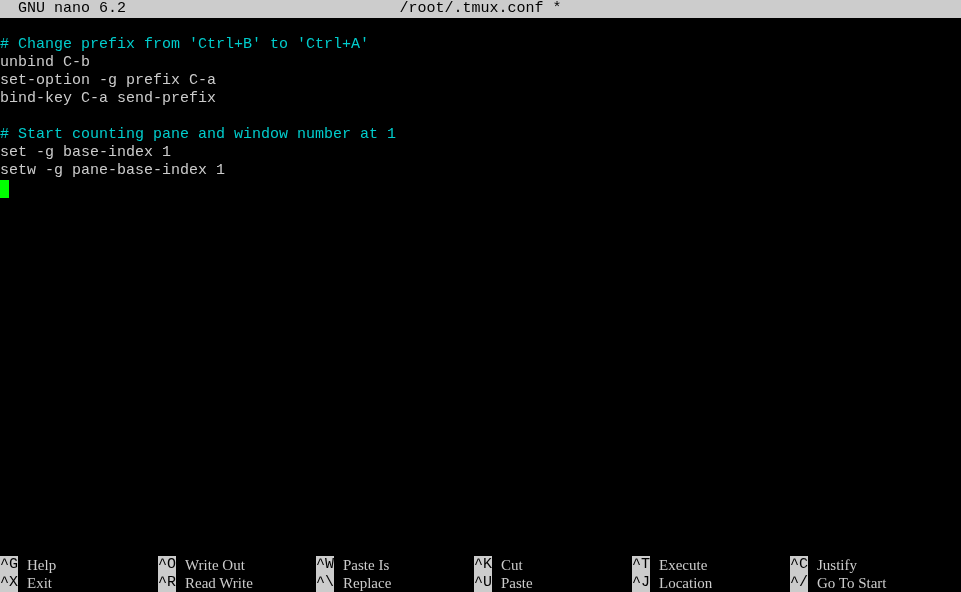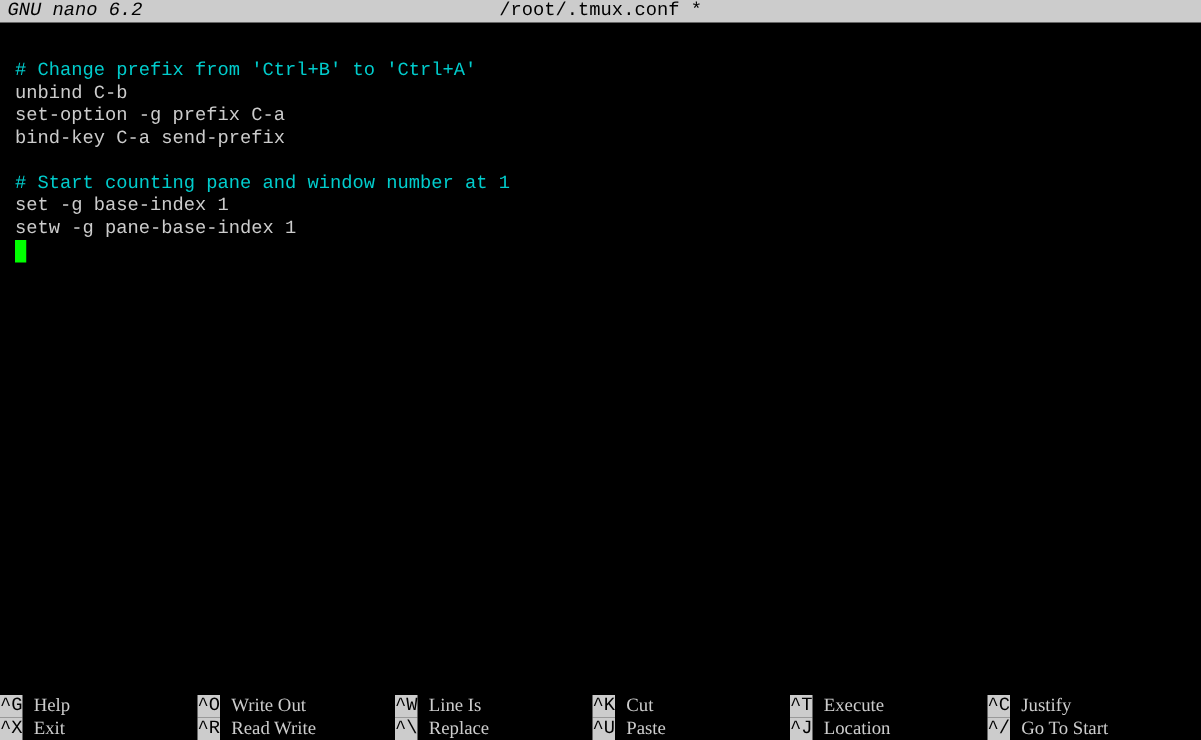--- a/index.html
+++ b/index.html
@@ -20,31 +20,30 @@
     }
     .header {
       background: #ccc;
       color: #000;
       height: 18px;
       display: flex;
       position: relative;
     }
     .header-left {
       position: absolute;
-      left: 6px;
-      font-style: italic;
+      left: 18px;
     }
     .header-center {
       position: absolute;
       left: 50%;
       transform: translateX(-50%);
       text-align: right;
     }
     .content {
-      padding: 12px;
+      padding: 0;
       white-space: pre;
     }
     .comment {
       color: #00cccc;
     }
     .text {
       color: #ccc;
     }
     .cursor {
       background: #00ff00;
@@ -106,21 +105,21 @@
     <div class="help-item">
       <span class="help-key">^G</span>
       <span class="help-label">Help</span>
     </div>
     <div class="help-item">
       <span class="help-key">^O</span>
       <span class="help-label">Write Out</span>
     </div>
     <div class="help-item">
       <span class="help-key">^W</span>
-      <span class="help-label">Line Is</span>
+      <span class="help-label">Paste Is</span>
     </div>
     <div class="help-item">
       <span class="help-key">^K</span>
       <span class="help-label">Cut</span>
     </div>
     <div class="help-item">
       <span class="help-key">^T</span>
       <span class="help-label">Execute</span>
     </div>
     <div class="help-item">

